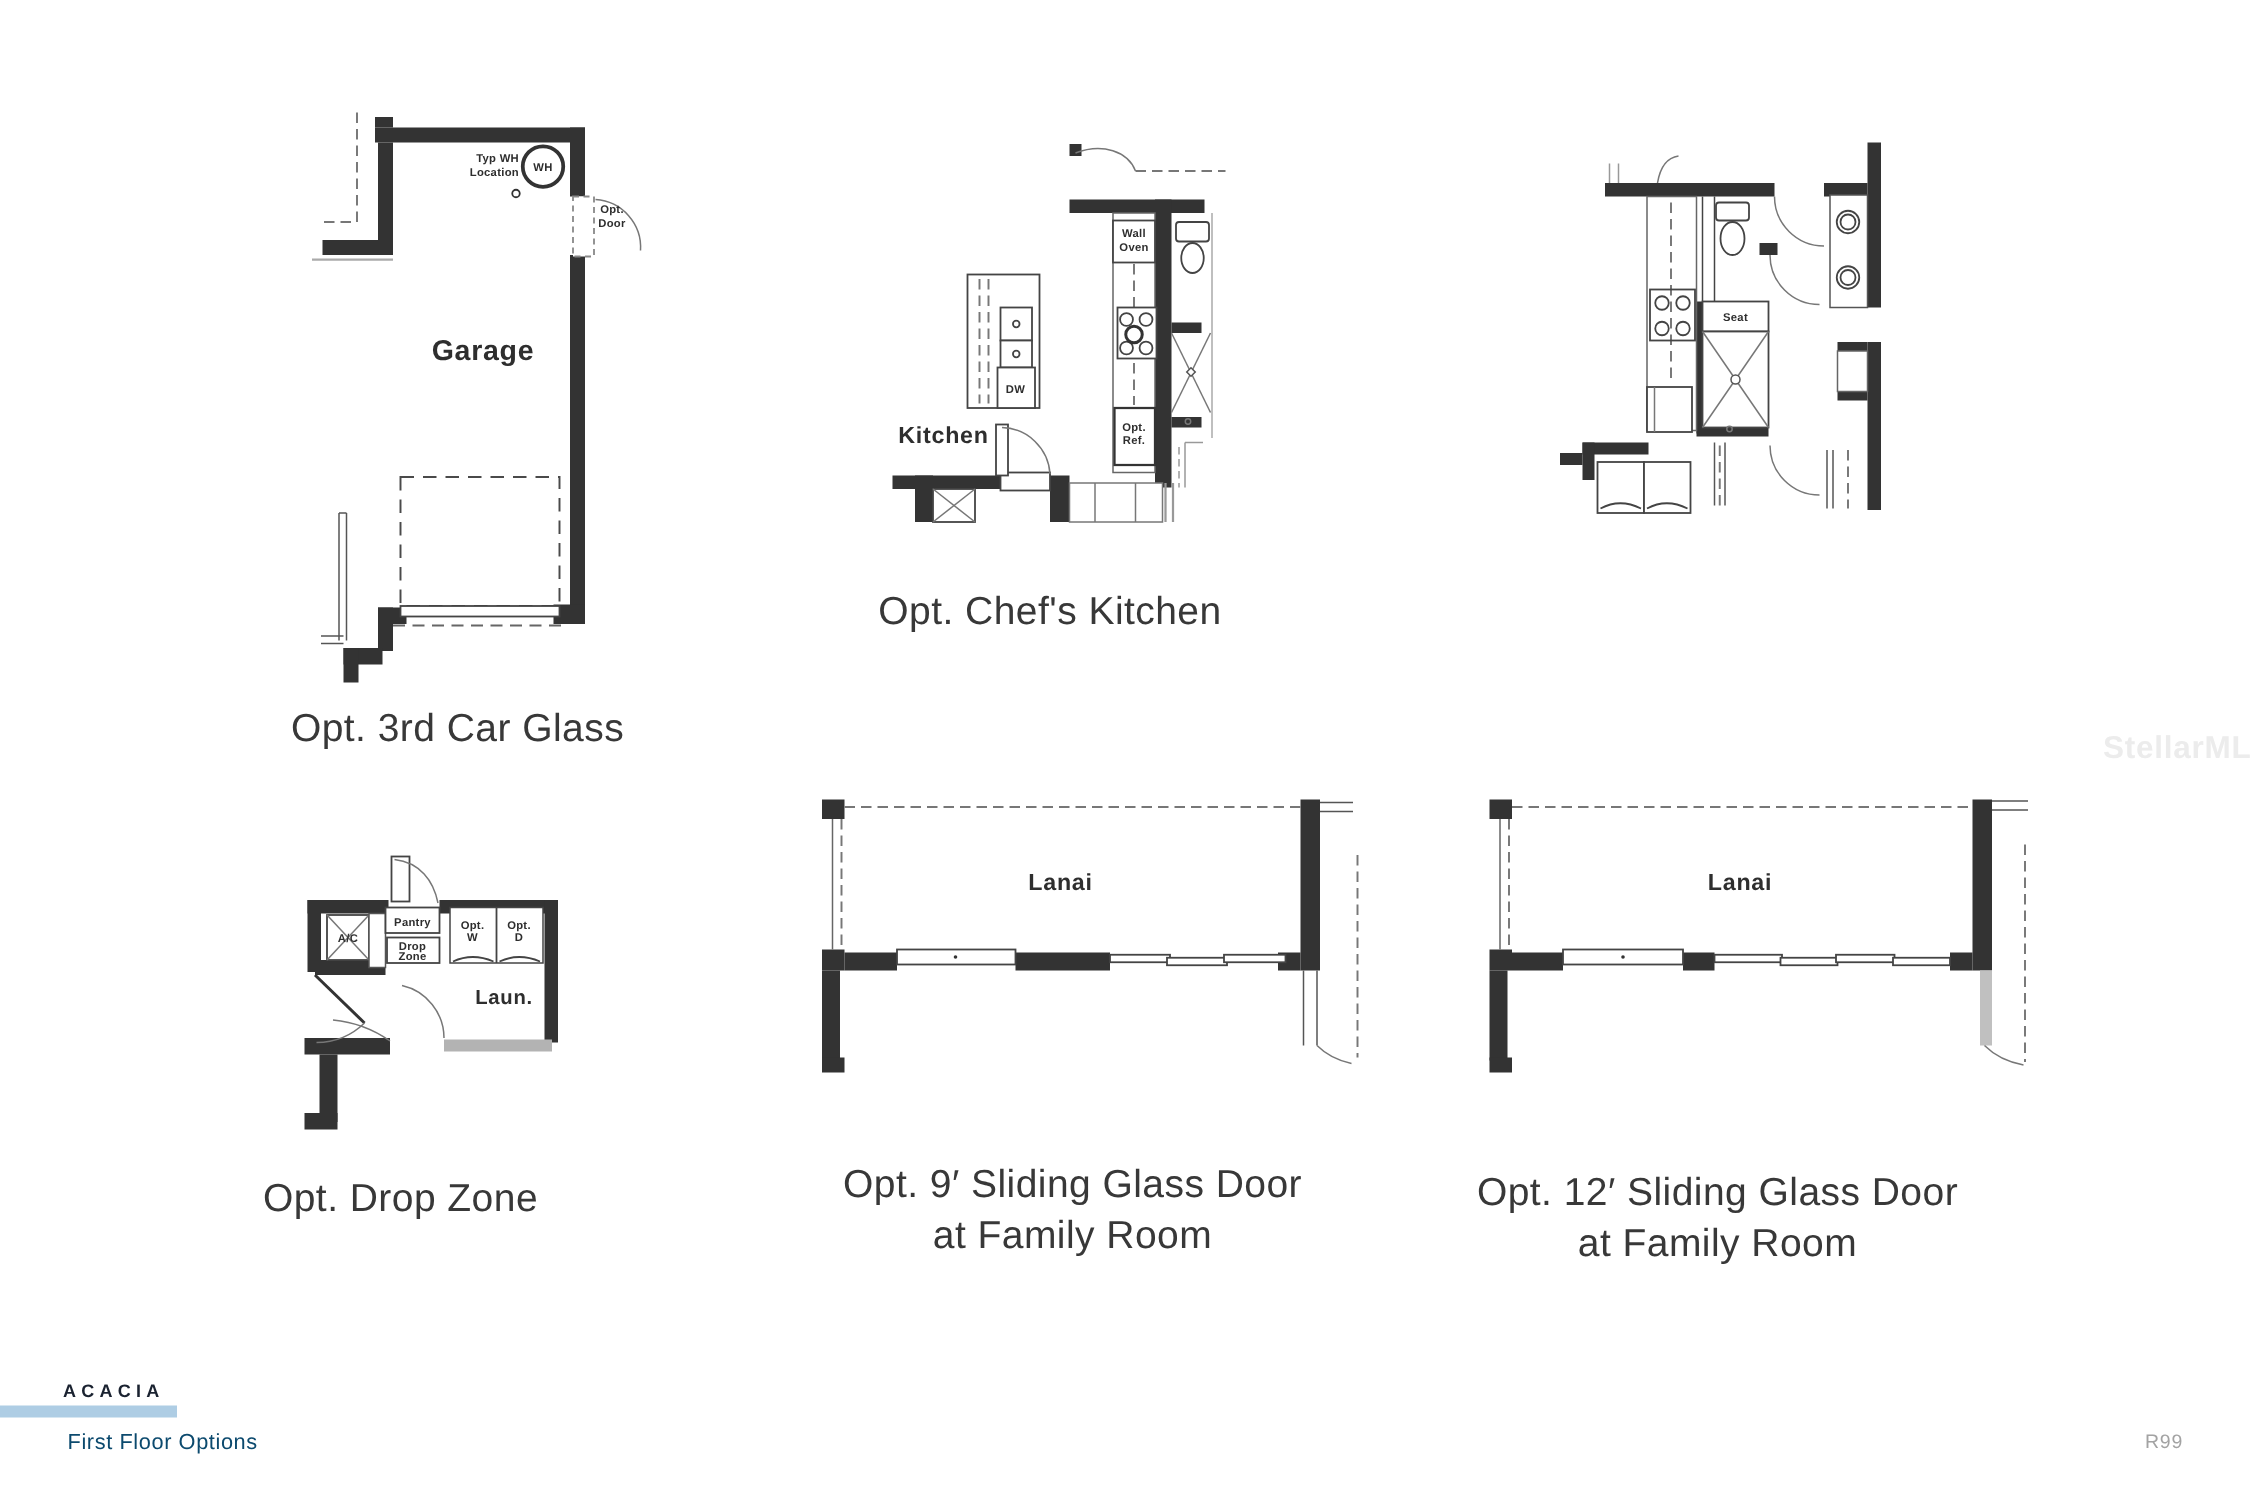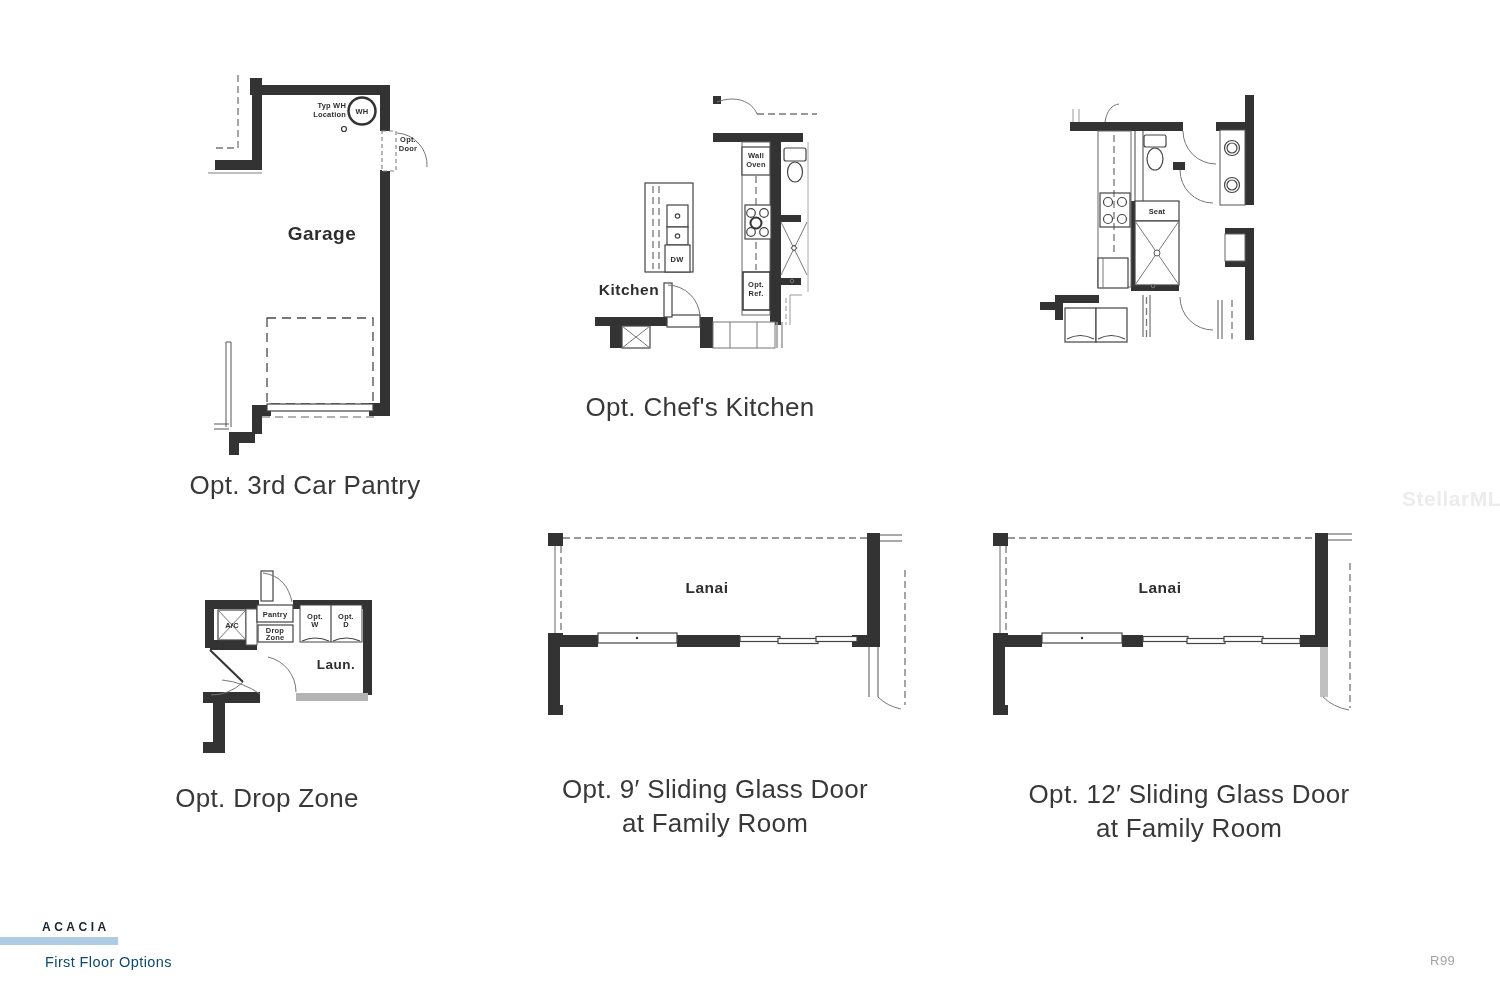--- a/index.html
+++ b/index.html
@@ -67,21 +67,21 @@
       <text class="lbl" x="196" y="42" text-anchor="end">Location</text>
     </g>
     <g>
       <rect x="232" y="56" width="14" height="40" fill="#fff" stroke="#888" stroke-width="1.2" stroke-dasharray="4 3"></rect>
       <path d="M 247,58 A 32,32 0 0 1 277,92" class="thinner"></path>
       <text class="lbl" x="258" y="67" text-anchor="middle">Opt.</text>
       <text class="lbl" x="258" y="76" text-anchor="middle">Door</text>
     </g>
     <text class="room" x="172" y="165" font-size="19" text-anchor="middle">Garage</text>
   </svg>
-  <div class="caption" style="left:150px;top:468px;width:310px">Opt. 3rd Car Pantry</div>
+  <div class="caption" style="left:150px;top:468px;width:310px">Opt. 3rd Car Glass</div>
 
   <svg class="plan" style="left:555px;top:80px" width="345" height="290" viewBox="0 0 345 290">
     <g class="wall">
       <rect x="158" y="16" width="8" height="8"></rect>
       <rect x="158" y="53" width="90" height="9"></rect>
       <rect x="215" y="53" width="11" height="192"></rect>
       <rect x="226" y="135" width="20" height="7"></rect>
       <rect x="226" y="198" width="20" height="7"></rect>
       <rect x="40" y="237" width="72" height="9"></rect>
       <rect x="55" y="237" width="12" height="31"></rect>
@@ -341,21 +341,21 @@
       <rect x="239" y="111.5" width="39" height="5" class="whitebox" stroke-width="1"></rect>
       <rect x="277" y="113.5" width="38" height="5" class="whitebox" stroke-width="1"></rect>
     </g>
     <g>
       <rect x="335" y="122" width="8" height="50" fill="#c0c0c0"></rect>
       <path d="M 338,172 Q 348,182 364,185" class="thinner"></path>
       <line x1="365" y1="38" x2="365" y2="183" class="dash"></line>
     </g>
     <text class="room" x="175" y="68" font-size="15.5" text-anchor="middle">Lanai</text>
   </svg>
-  <div class="caption" style="left:994px;top:777px;width:390px">
+  <div class="caption" style="left:950px;top:777px;width:390px">
     <div>Opt. 12′ Sliding Glass Door</div>
     <div>at Family Room</div>
   </div>
 
   <div class="watermark">StellarMLS</div>
   <div class="brand-bar" style="background: rgb(174, 205, 228);"></div>
   <div class="brand">ACACIA</div>
   <div class="subtitle">First Floor Options</div>
   <div class="sheetno">R99</div>
 </div>

